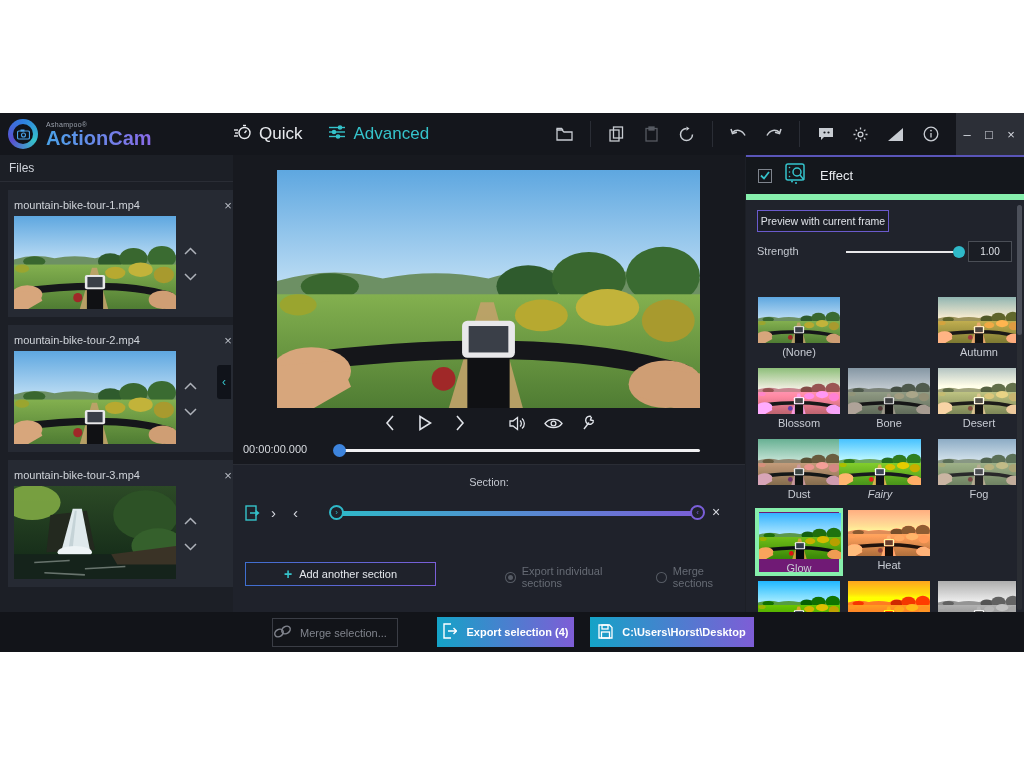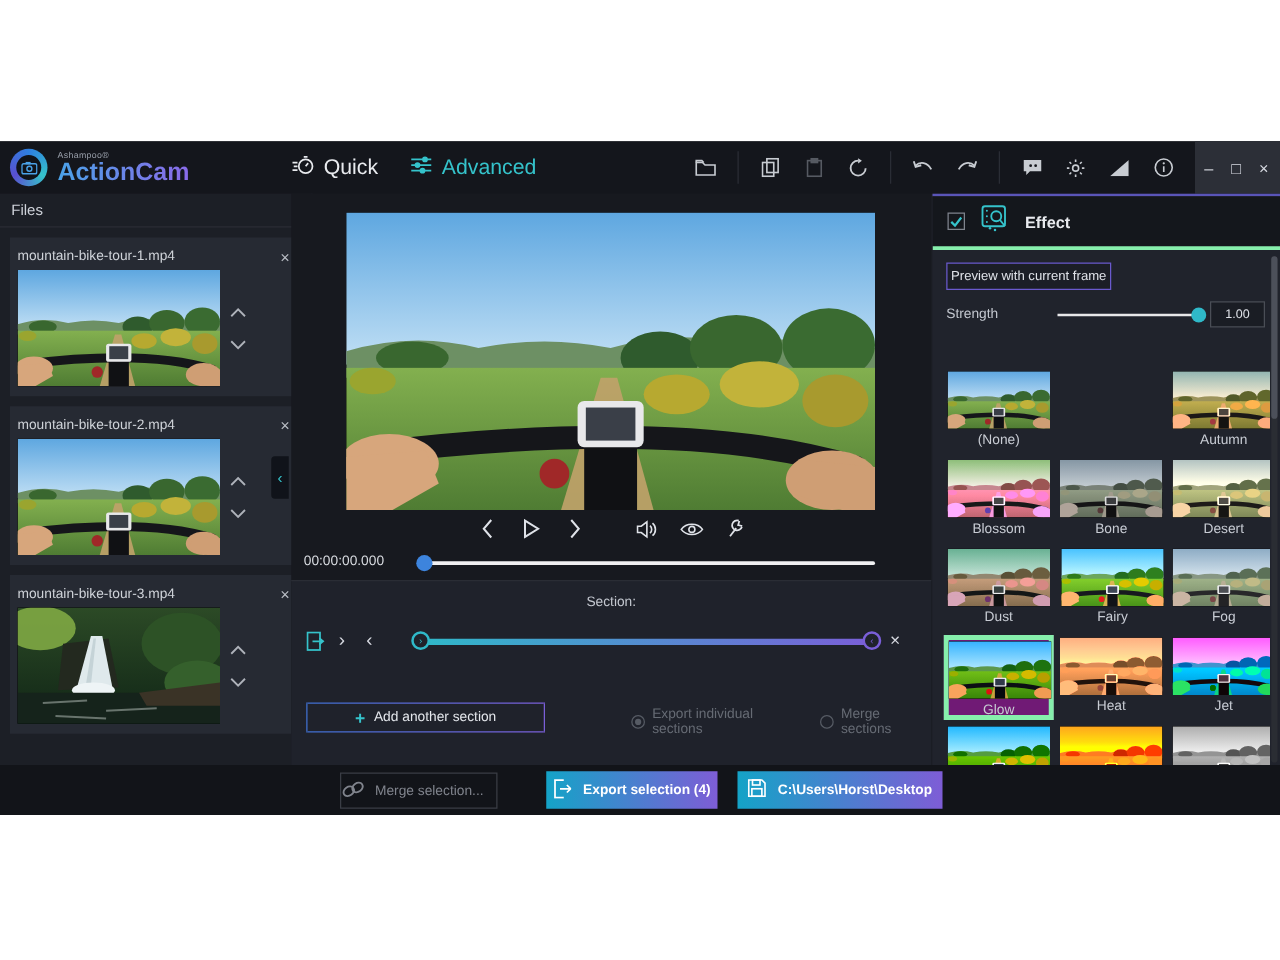--- a/index.html
+++ b/index.html
@@ -77,21 +77,21 @@
     background:transparent; border:1px solid; border-image:linear-gradient(90deg,#3f6fd0,#7a5fd8) 1;
     color:#e4e7ec; font-size:11px; display:flex; align-items:center; justify-content:center; gap:7px; cursor:pointer; }
   .add-plus { color:#35c3cb; font-size:14px; font-weight:bold; }
   .radios { position:absolute; left:272px; top:100px; display:flex; gap:14px; align-items:center; }
   .radio-item { display:flex; align-items:center; gap:6px; color:#666b74; font-size:11px; cursor:default; }
   .radio-circle { width:11px; height:11px; border-radius:50%; border:1px solid #565b64; position:relative; }
   .radio-circle.checked::after { content:""; position:absolute; left:2px; top:2px; width:5px; height:5px; border-radius:50%; background:#565b64; }
 
   
   .effect-panel { position:absolute; left:746px; top:42px; width:278px; height:457px; background:#20232c; border-top:2px solid #5a55b8; overflow:hidden; }
-  .effect-header { height:43px; background:#14171c; border-bottom:3px solid #86efac; display:flex; align-items:center; gap:11px; padding-left:12px;font-weight:bold; }
+  .effect-header { height:43px; background:#14171c; border-bottom:6px solid #86efac; display:flex; align-items:center; gap:11px; padding-left:12px; }
   .fx-checkbox { width:14px; height:14px; border:1px solid #7f848d; background:#14171c; display:flex; align-items:center; justify-content:center; cursor:pointer; }
   .fx-checkbox svg { display:block; }
   .effect-title { color:#e8eaee; font-size:13px; }
   .preview-frame-btn { position:absolute; left:11px; top:53px; width:132px; height:22px; background:#1b1e26;
     border:1px solid #6a5acd; color:#dfe2e8; font-size:10.5px; display:flex; align-items:center; justify-content:center; cursor:pointer; }
   .strength-row { position:absolute; left:0; top:84px; width:278px; height:22px; }
   .strength-label { position:absolute; left:11px; top:4px; font-size:11px; color:#c3c7cf; }
   .strength-track { position:absolute; left:100px; top:10px; width:116px; height:2px; background:#e8e8ea; }
   .strength-knob { position:absolute; right:-3px; top:-5px; width:12px; height:12px; border-radius:50%; background:#2fb9c9; cursor:pointer; }
   .strength-value { position:absolute; left:222px; top:0px; width:44px; height:21px; background:#1a1d24; border:1px solid #4a4e56;
@@ -560,21 +560,21 @@
 
   <div class="fx-cell" style="left: 9px; top: 142px;">
     <div class="fx-thumb">
       <svg viewBox="0 0 160 90" preserveAspectRatio="none" style="filter: saturate(0.6) hue-rotate(300deg) brightness(1.02);">
                 <use href="#scene-bike" xlink:href="#scene-bike"></use>
               </svg>
     </div>
     <div class="fx-label">Dust</div>
   </div>
 
-  <div class="fx-cell" style="left: 100px; top: 142px;">
+  <div class="fx-cell" style="left: 90px; top: 142px; font-style: italic;">
     <div class="fx-thumb">
       <svg viewBox="0 0 160 90" preserveAspectRatio="none" style="filter: saturate(1.5) brightness(1.12);">
                 <use href="#scene-bike" xlink:href="#scene-bike"></use>
               </svg>
     </div>
     <div class="fx-label">Fairy</div>
   </div>
 
   <div class="fx-cell" style="left: 189px; top: 142px;">
     <div class="fx-thumb">
@@ -596,28 +596,20 @@
 
   <div class="fx-cell" style="left: 99px; top: 213px;">
     <div class="fx-thumb">
       <svg viewBox="0 0 160 90" preserveAspectRatio="none" style="filter: sepia(0.9) saturate(2.4) hue-rotate(-25deg) contrast(1.05);">
                 <use href="#scene-bike" xlink:href="#scene-bike"></use>
               </svg>
     </div>
     <div class="fx-label">Heat</div>
   </div>
 
-  <div class="fx-cell" style="left: 189px; top: 213px;">
-    <div class="fx-thumb">
-      <svg viewBox="0 0 160 90" preserveAspectRatio="none" style="filter: hue-rotate(100deg) saturate(2.2) contrast(1.1);">
-                <use href="#scene-bike" xlink:href="#scene-bike"></use>
-              </svg>
-    </div>
-    <div class="fx-label">Jet</div>
-  </div>
 
   <div class="fx-cell" style="left: 9px; top: 284px;">
     <div class="fx-thumb">
       <svg viewBox="0 0 160 90" preserveAspectRatio="none" style="filter: saturate(1.8) contrast(1.15);">
                 <use href="#scene-bike" xlink:href="#scene-bike"></use>
               </svg>
     </div>
     <div class="fx-label"></div>
   </div>
 

